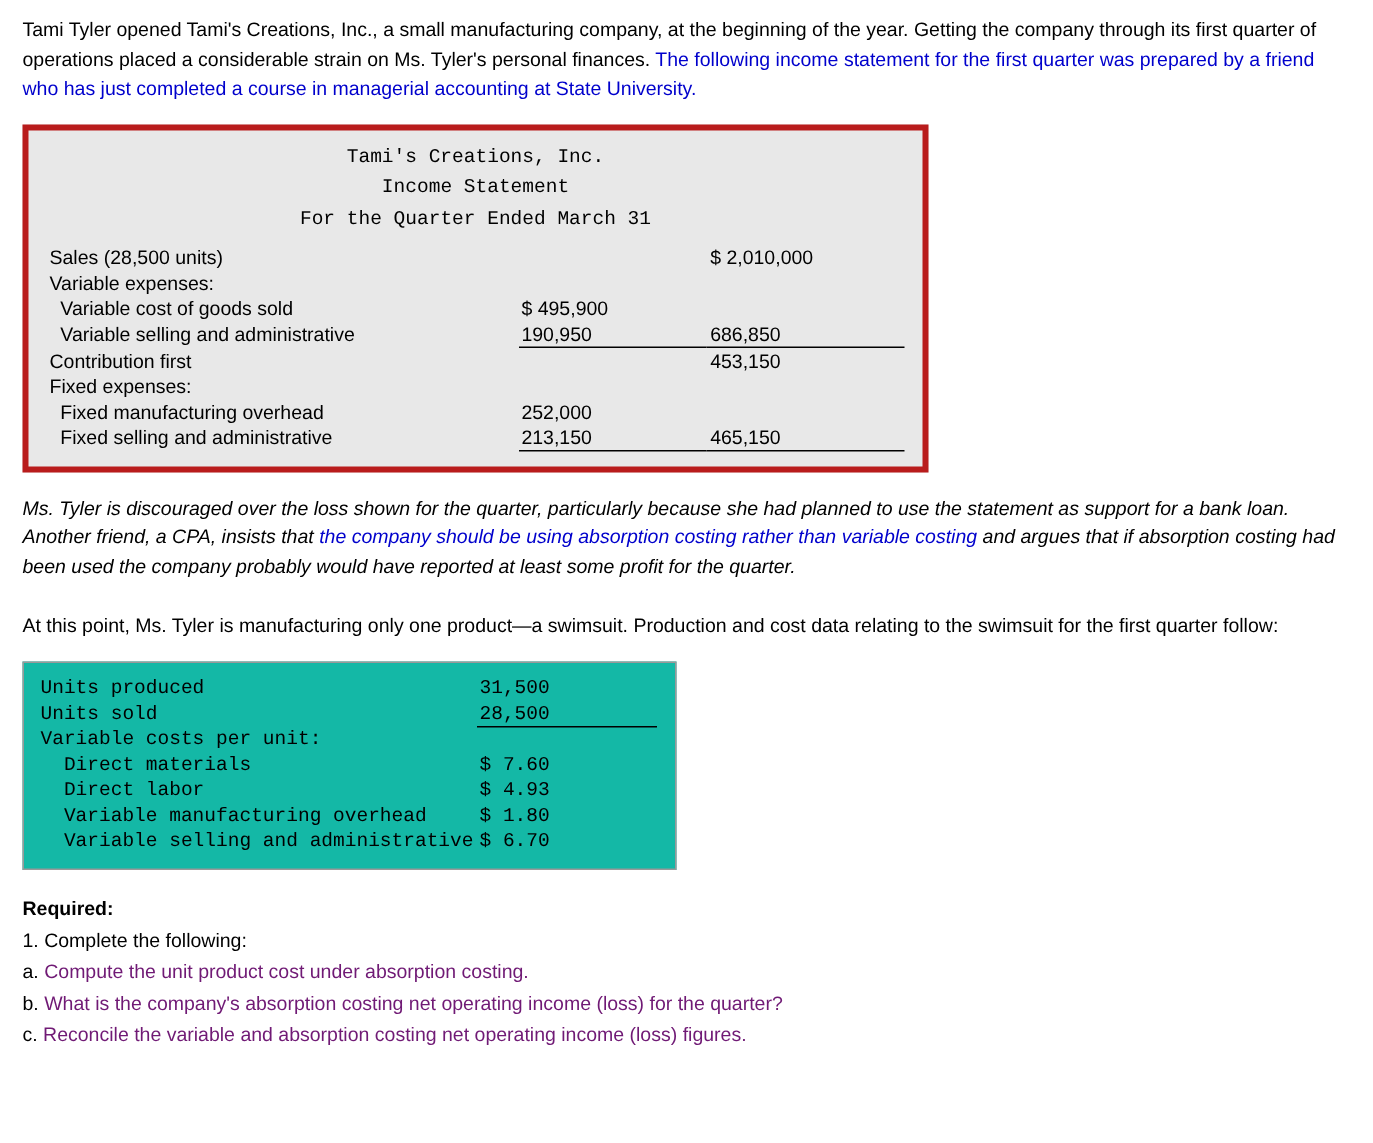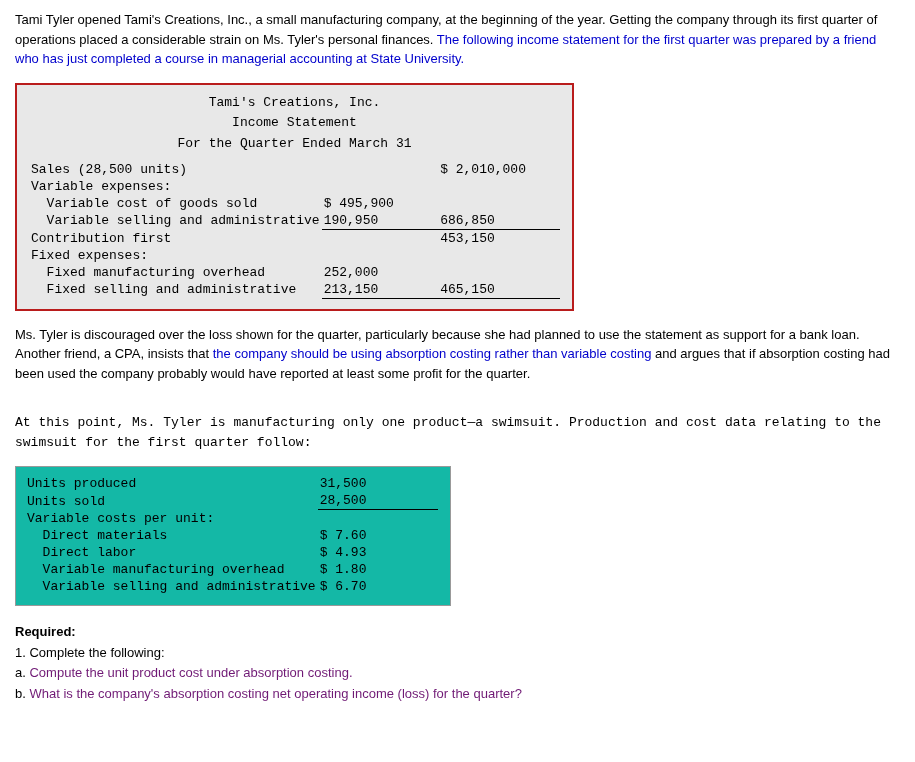--- a/index.html
+++ b/index.html
@@ -17,39 +17,39 @@
       font-family: Arial, sans-serif;
       font-size: 13px;
       line-height: 1.5;
       margin-bottom: 14px;
     }
     .intro-text span.highlight {
       color: #0000cc;
     }
 
     .income-statement-container {
-      border: 2px solid #b91c1c;
+      border: 4px solid #b91c1c;
       background: #e8e8e8;
       padding: 8px 12px 10px 12px;
-      width: 559px;
+      width: 604px;
       margin-bottom: 14px;
     }
 
     .is-title {
       text-align: center;
       font-family: 'Courier New', Courier, monospace;
       font-size: 13px;
       line-height: 1.6;
       margin-bottom: 6px;
     }
 
     .is-table {
       width: 100%;
       border-collapse: collapse;
-      font-family: Liberation Mono, monospace;
+      font-family: Liberation Sans, sans-serif;
       font-size: 13px;
     }
 
     .is-table td {
       padding: 1px 2px;
       vertical-align: bottom;
       white-space: nowrap;
     }
 
     .col-label { width: 55%; }
@@ -60,28 +60,29 @@
       border-bottom: 1px solid #000;
     }
     .underline-double {
       border-bottom: 3px double #000;
     }
 
     .middle-paragraph {
       font-family: Arial, sans-serif;
       font-size: 13px;
       line-height: 1.5;
-      margin-bottom: 30px;
+      margin-bottom: 20px;
+      font-style: italic;
     }
     .middle-paragraph span.highlight {
       color: #0000cc;
     }
 
     .second-paragraph {
-      font-family: Liberation Mono, monospace;
+      font-family: Liberation Sans, sans-serif;
       font-size: 13px;
       line-height: 1.5;
       margin-bottom: 14px;
     }
 
     .cost-table-container {
       border: 1px solid #999;
       background: #14b8a6;
       padding: 8px 12px 10px 9px;
       width: 436px;
@@ -238,13 +239,14 @@
       </tr>
     </tbody>
   </table>
 </div>
 
 <div class="required-section">
   <div><span class="bold">Required:</span></div>
   <div>1. Complete the following:</div>
   <div>a. <span class="highlight">Compute the unit product cost under absorption costing.</span></div>
   <div>b. <span class="highlight">What is the company's absorption costing net operating income (loss) for the quarter?</span></div>
+  <div>c. <span class="highlight">Reconcile the variable and absorption costing net operating income (loss) figures.</span></div>
 </div>
 
 </body></html>

